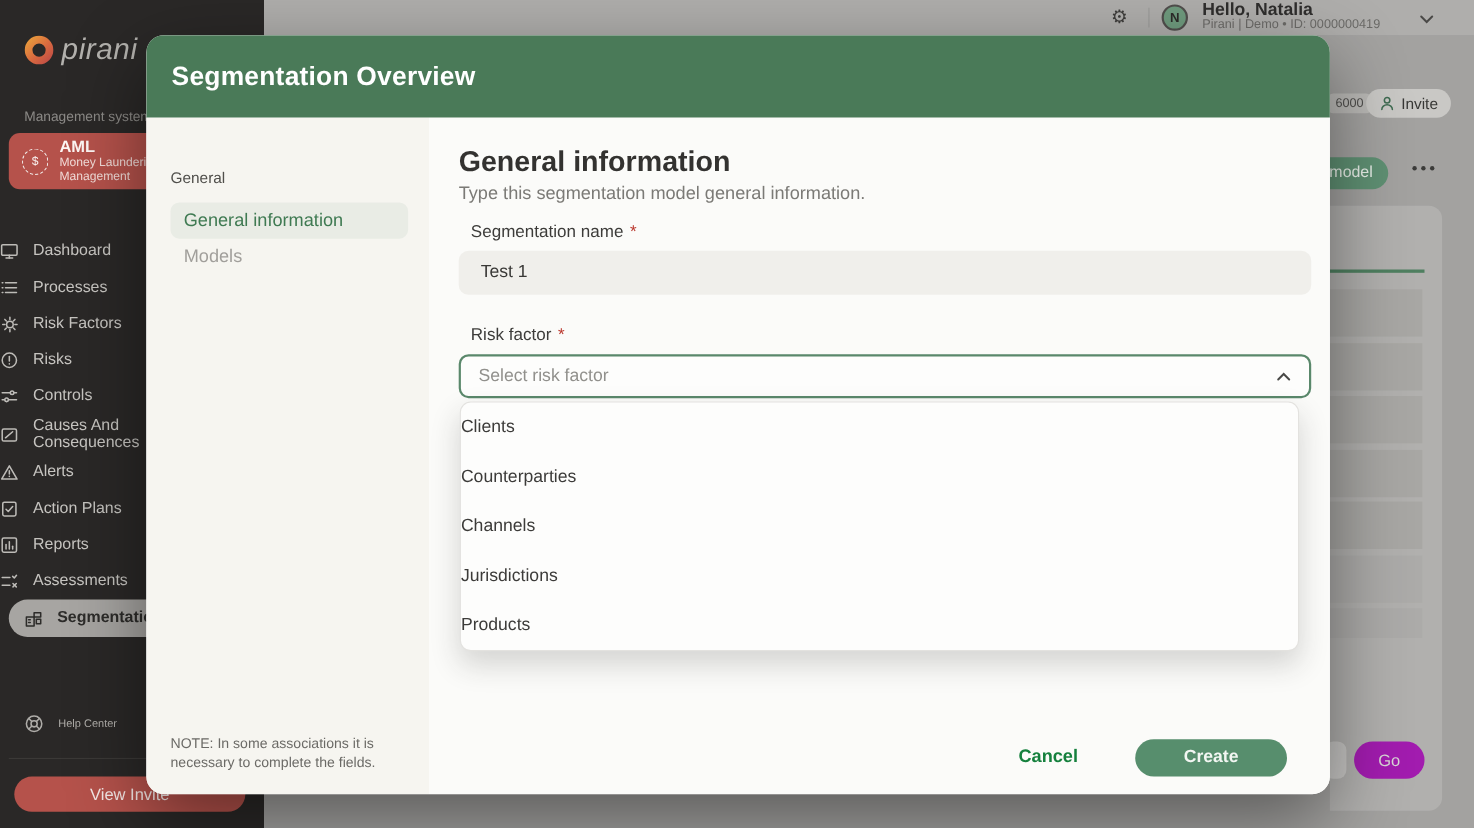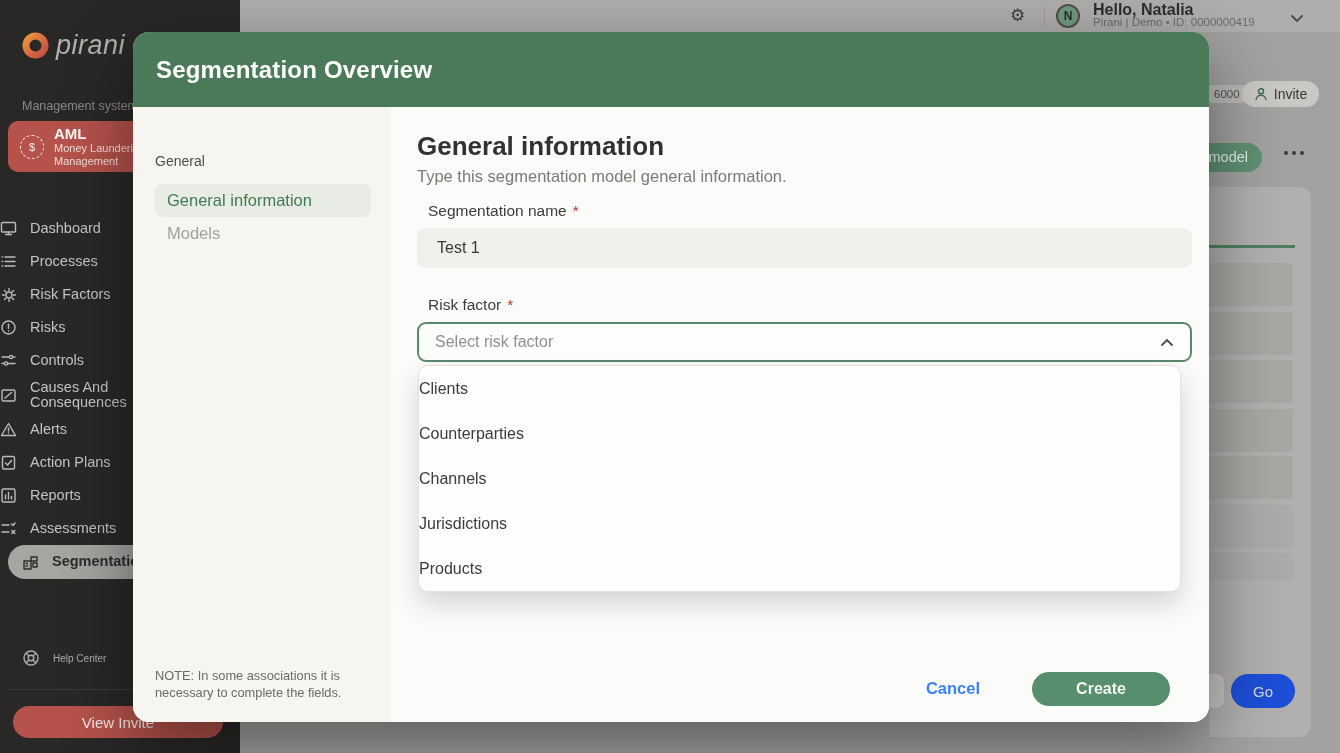--- a/index.html
+++ b/index.html
@@ -31,21 +31,21 @@
                 border-radius:15px; color:#e9efe9; font-size:14.5px; line-height:29px; text-align:right;
                 padding-right:14px; overflow:hidden; white-space:nowrap; cursor:pointer; }
   .dots-menu { position:absolute; left:1044px; top:119px; display:flex; gap:4px; cursor:pointer; }
   .dots-menu i { width:4px; height:4px; border-radius:50%; background:#3b3b39; }
   .bg-card { position:absolute; left:969px; top:155px; width:102px; height:550px; background:#b1b0ae;
              border-radius:0 12px 12px 0; }
   .tab-underline { position:absolute; left:0; top:58px; width:86px; height:3px; background:#4f7f60; }
   .bg-row { position:absolute; left:0; width:84px; height:43px; background:#a8a7a4; }
   .bg-row.faint { background:#acaba9; }
   .pag-sliver { position:absolute; left:964px; top:642px; width:20px; height:34px; background:#c7c6c4; border-radius:8px; }
-  .go-btn { position:absolute; left:991px; top:642px; width:64px; height:34px; background:#1d4ed8; border-radius:17px;
+  .go-btn { position:absolute; left:991px; top:642px; width:64px; height:34px; background:#a21caf; border-radius:17px;
             color:#d9d8d6; font-size:15px; display:flex; align-items:center; justify-content:center; cursor:pointer; }
 
   
   .sidebar { position:absolute; left:0; top:0; width:240px; height:753px; background:#2a2827; z-index:2; }
   .logo { position:absolute; left:22px; top:30px; display:flex; align-items:center; gap:7px;font-style:italic; }
   .logo-text { font-size:27px; font-weight:500; color:#b3b1ad; letter-spacing:0.5px; }
   .mgmt-label { position:absolute; left:22px; top:99px; font-size:12.5px; color:#8b8986; white-space:nowrap; }
   .aml-card { position:absolute; left:8px; top:121px; width:224px; height:51px; background:#b5524b; border-radius:10px;
               display:flex; align-items:center; gap:10px; padding-left:12px; cursor:pointer; }
   .aml-icon { width:24px; height:24px; min-width:24px; border-radius:50%; border:1.6px dashed #f0e7e4;
@@ -94,21 +94,21 @@
   .select-box { height:40px; border:2px solid #5a886b; border-radius:9px; background:#fdfdfc;
                 display:flex; align-items:center; padding:0 16px; cursor:pointer; }
   .select-placeholder { font-size:16px; color:#91908c; }
   .select-box svg { margin-left:auto; }
   .dropdown { position:absolute; left:1px; right:11px; top:calc(100% + 3px); background:#fdfdfc;
               border:1px solid #e3e2df; border-radius:10px; box-shadow:0 12px 26px rgba(40,40,40,0.18); z-index:5;
               overflow:hidden; }
   .dd-option { height:45px; display:flex; align-items:center; padding-left:0; font-size:16px; color:#3c3b39; cursor:pointer; }
   .modal-footer { position:absolute; bottom:0; left:0; right:0; height:67px; display:flex; align-items:center;
                   justify-content:flex-end; gap:52px; padding-right:39px; }
-  .cancel-btn { font-size:16.5px; font-weight:bold; color:#3b82f6; background:none; border:none; cursor:pointer;
+  .cancel-btn { font-size:16.5px; font-weight:bold; color:#15803d; background:none; border:none; cursor:pointer;
                 font-family:inherit;text-align:right; }
   .create-btn { width:138px; height:34px; border-radius:17px; background:#578e6d; border:none; color:#f2f6f2;
                 font-size:16px; font-weight:bold; cursor:pointer; font-family:inherit; }
 </style>
 </head>
 <body>
 
 <div id="stage">
 
   <div class="topbar">

